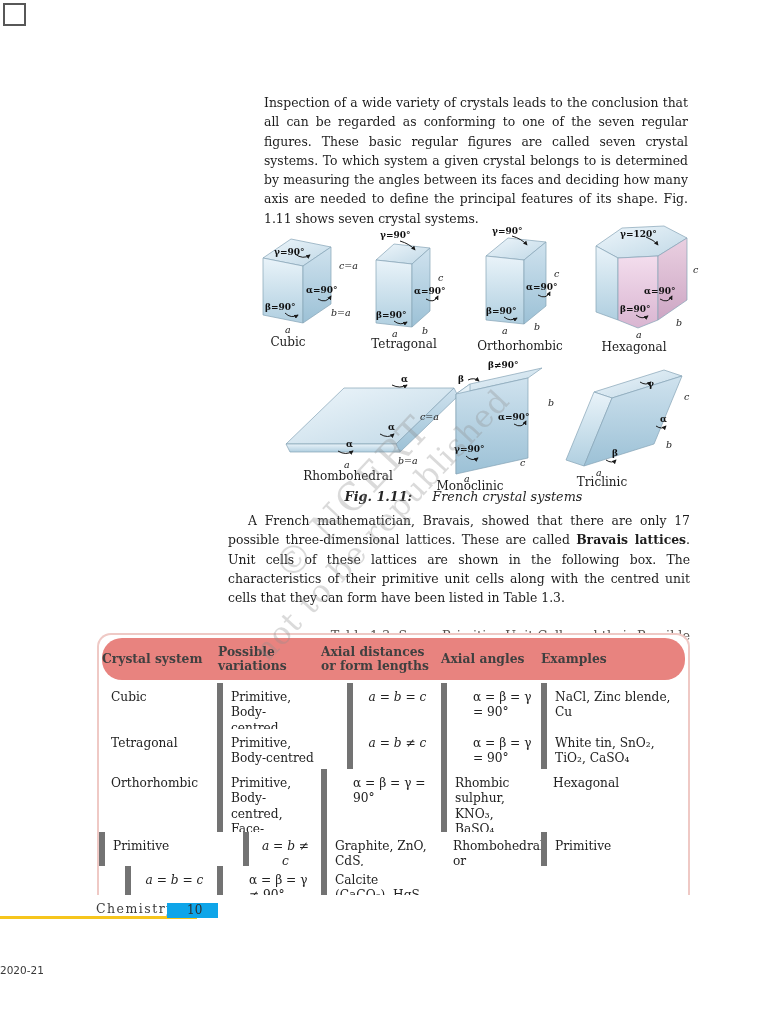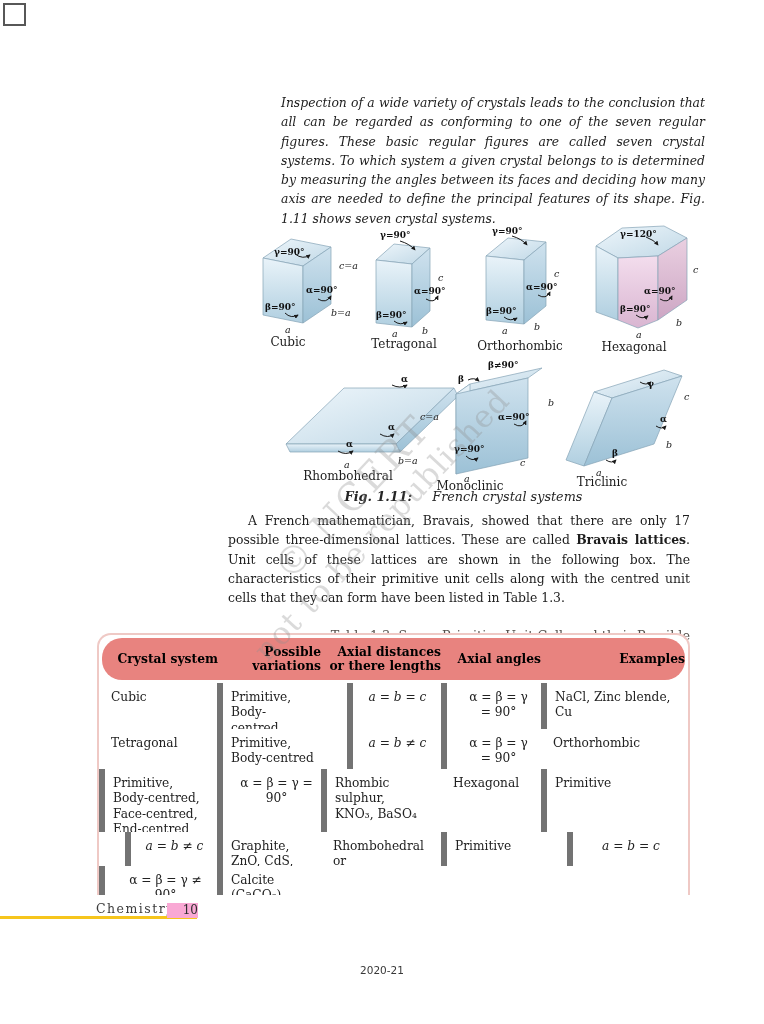--- a/index.html
+++ b/index.html
@@ -2,21 +2,21 @@
 <html><head>
 <meta charset="utf-8">
 <style>
   html,body{margin:0;padding:0;background:#ffffff;}
   #page{position:relative;width:764px;height:1024px;background:#ffffff;overflow:hidden;
         font-family:"DejaVu Serif",serif;color:#1c1c1c;}
 
   .corner-square{position:absolute;left:3px;top:3px;width:19px;height:19px;border:2px solid #575757;}
 
   .para{position:absolute;text-align:justify;font-size:12.4px;line-height:19.3px;color:#1d1d1d;}
-  #para1{left:281px;top:93px;width:424px;font-style:italic;}
+  #para1{left:264px;top:93px;width:424px;}
   #para2{left:228px;top:511px;width:462px;text-indent:20px;}
   #para2 b{font-weight:bold;}
 
   .fig-caption{position:absolute;left:237px;top:489px;width:453px;text-align:center;
                font-size:12.8px;color:#262626;font-style:italic;}
   .fig-caption .fig-label{font-weight:bold;margin-right:20px;}
 
   .crystal{position:absolute;}
   .crystal svg{display:block;overflow:visible;}
   .face{stroke:#85a3b6;stroke-width:0.7;stroke-linejoin:round;}
@@ -32,37 +32,37 @@
   .watermark .w2{font-size:31px;letter-spacing:1px;}
 
   .table-title{position:absolute;left:97px;top:628px;width:593px;text-align:right;
                font-weight:normal;font-size:12.8px;line-height:15px;color:#55504b;}
 
   #unit-table{position:absolute;left:97px;top:633px;width:593px;height:262px;
               border:2px solid #efc9c5;border-bottom:none;border-radius:14px 14px 0 0;
               overflow:hidden;background:#fff;box-sizing:border-box;}
   .thead{position:absolute;left:3px;right:3px;top:3px;height:42px;background:#e8837f;
          border-radius:20px;display:grid;grid-template-columns:116px 103px 120px 100px 1fr;
-         align-items:center;text-align:right;color:#000000;font-weight:bold;
+         align-items:center;text-align:left;color:#404040;font-weight:bold;
          font-size:12.3px;line-height:14.5px;}
   .tbody{position:absolute;left:0;right:0;top:48px;bottom:0;display:grid;
          grid-template-columns:118px 104px 120px 100px 1fr;
          grid-template-rows:46px 40px 63px 34px 1fr;}
   .tc{padding:7px 7px 0 8px;font-size:12.2px;line-height:15.3px;color:#222;
       white-space:pre-line;box-sizing:border-box;overflow:hidden;}
   .tc.bl{border-left:6px solid #737373;}
   .c-sys{padding-left:12px;}
   .c-dist{text-align:center;font-style:italic;margin-left:26px;}
-  .c-ang{padding-left:16px;text-align:center;}
+  .c-ang{padding-left:26px;}
 
   .footer-line{position:absolute;left:0;top:916px;width:197px;height:3px;background:#f6c51c;}
   .footer-book{position:absolute;left:96px;top:901px;font-size:12.5px;letter-spacing:1.5px;color:#3c3c3c;}
-  .footer-pagebox{position:absolute;left:167px;top:903px;width:31px;height:15px;background:#f9a8d4;
-                  text-align:right;font-size:12px;line-height:15px;color:#2e2e2e;}
-  .footer-year{position:absolute;left:0;top:964px;width:764px;text-align:center;
+  .footer-pagebox{position:absolute;left:167px;top:903px;width:31px;height:15px;background:#0ea5e9;
+                  text-align:left;font-size:12px;line-height:15px;color:#2e2e2e;padding-left:20px;}
+  .footer-year{position:absolute;left:0;top:964px;width:764px;
                font-family:"DejaVu Sans",sans-serif;font-size:10.5px;color:#383838;}
 </style>
 </head>
 <body>
 
 <div id="page">
 
   <div class="corner-square"></div>
 
   <svg width="0" height="0" style="position:absolute">
@@ -236,39 +236,41 @@
 
   <div class="table-title">
     <div>Table 1.3: Seven Primitive Unit Cells and their Possible</div>
     <div>Variations as Centred Unit Cells</div>
   </div>
 
   <div id="unit-table">
     <div class="thead">
       <div>Crystal system</div>
       <div>Possible variations</div>
-      <div>Axial distances or there lengths</div>
+      <div>Axial distances or form lengths</div>
       <div>Axial angles</div>
       <div>Examples</div>
     </div>
     <div class="tbody">
       <div class="tc c-sys">Cubic</div>
       <div class="tc bl">Primitive,
 Body-centred,
 Face-centred</div>
       <div class="tc bl c-dist">a = b = c</div>
       <div class="tc bl c-ang">α = β = γ = 90°</div>
       <div class="tc bl">NaCl, Zinc blende,
 Cu</div>
 
       <div class="tc c-sys">Tetragonal</div>
       <div class="tc bl">Primitive,
 Body-centred</div>
       <div class="tc bl c-dist">a = b ≠ c</div>
       <div class="tc bl c-ang">α = β = γ = 90°</div>
+      <div class="tc bl">White tin, SnO₂,
+TiO₂, CaSO₄</div>
 
       <div class="tc c-sys">Orthorhombic</div>
       <div class="tc bl">Primitive,
 Body-centred,
 Face-centred,
 End-centred</div>
       <div class="tc bl c-ang">α = β = γ = 90°</div>
       <div class="tc bl">Rhombic sulphur,
 KNO₃, BaSO₄</div>
 

